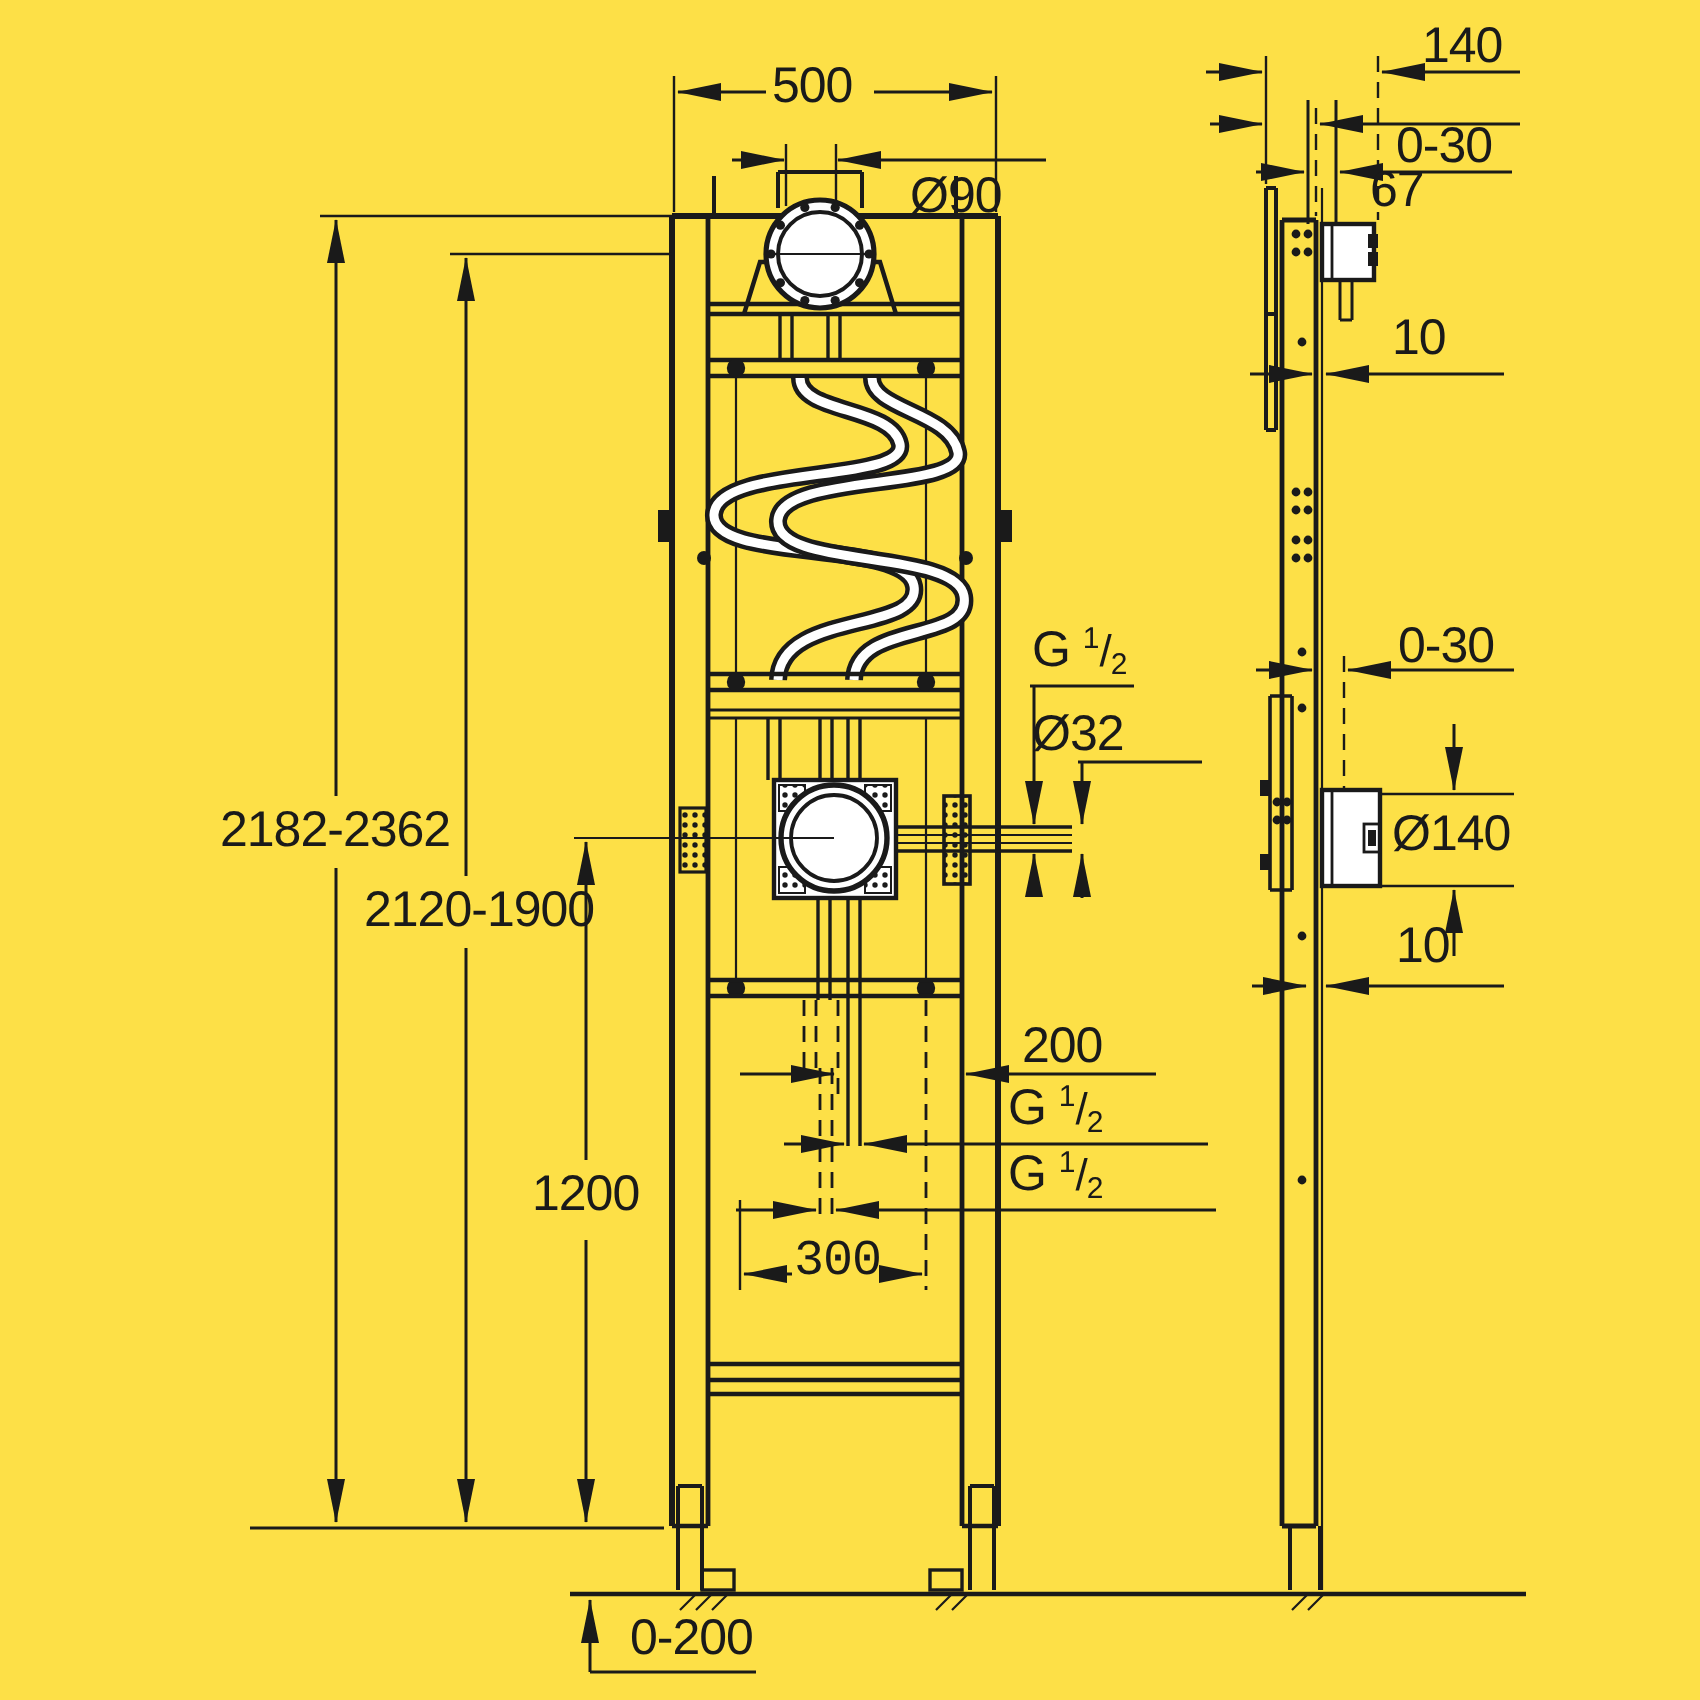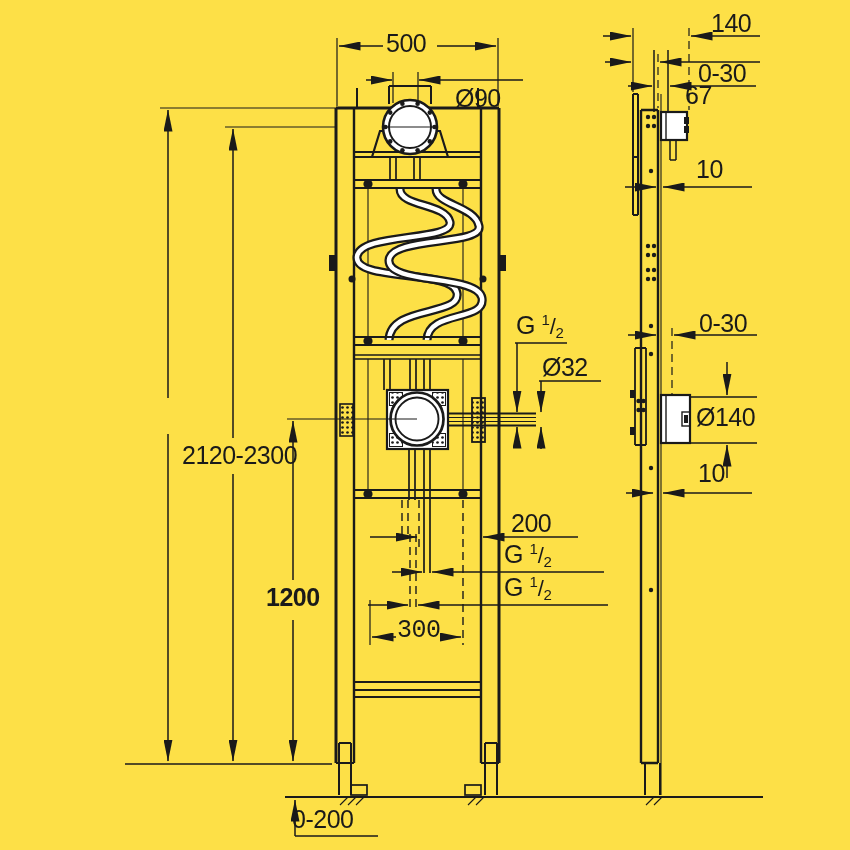--- a/index.html
+++ b/index.html
@@ -256,26 +256,27 @@
     <path d="M727,362 L727,395" marker-end="url(#ah)"></path>
     <path d="M727,478 L727,445" marker-end="url(#ah)"></path>
 
     <path d="M626,493 L653,493" marker-end="url(#ah)"></path>
     <path d="M752,493 L663,493" marker-end="url(#ah)"></path>
   </g>
 </svg>
 
 <div class="lbl" style="left:386px;top:30px;">500</div>
 <div class="lbl" style="left:455px;top:53px;margin-top:32px;">Ø90</div>
-<div class="lbl" style="left:182px;top:442px;">2120-2300</div>
-<div class="lbl" style="left:266px;top:584px;font-weight:bold;">1200</div>
+<div class="lbl" style="left:110px;top:402px;">2182-2362</div>
+<div class="lbl" style="left:182px;top:442px;">2120-1900</div>
+<div class="lbl" style="left:266px;top:584px;">1200</div>
 <div class="lbl" style="left:511px;top:510px;text-align:center;">200</div>
-<div class="lbl" style="left:542px;top:354px;">Ø32</div>
+<div class="lbl" style="left:516px;top:354px;">Ø32</div>
 <div class="lbl" style="left:397px;top:618px;font-family:Liberation Mono, monospace;">300</div>
-<div class="lbl" style="left:292px;top:806px;text-align:right;">0-200</div>
+<div class="lbl" style="left:315px;top:806px;text-align:right;">0-200</div>
 
 <div class="lbl" style="left:516px;top:312px;"><span>G</span>&nbsp;<sup>1</sup><span class="slash">/</span><sub>2</sub></div>
 <div class="lbl" style="left:504px;top:541px;"><span>G</span>&nbsp;<sup>1</sup><span class="slash">/</span><sub>2</sub></div>
 <div class="lbl" style="left:504px;top:574px;"><span>G</span>&nbsp;<sup>1</sup><span class="slash">/</span><sub>2</sub></div>
 
 <div class="lbl" style="left:711px;top:10px;">140</div>
 <div class="lbl" style="left:685px;top:36px;margin-top:46px;">67</div>
 <div class="lbl" style="left:698px;top:60px;">0-30</div>
 <div class="lbl" style="left:696px;top:156px;">10</div>
 <div class="lbl" style="left:699px;top:310px;">0-30</div>

